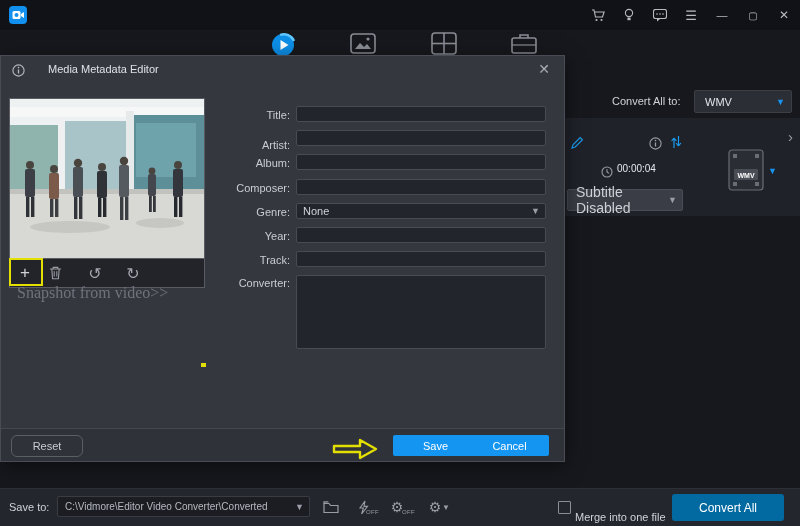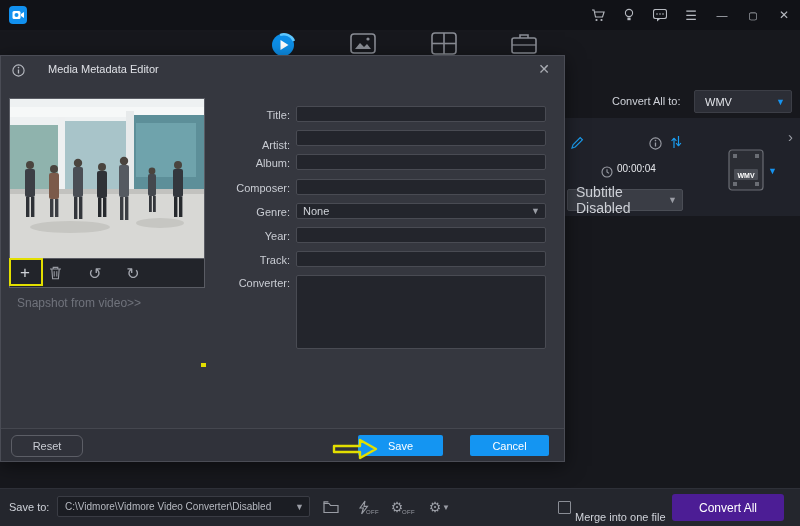--- a/index.html
+++ b/index.html
@@ -22,21 +22,21 @@
   .caret{color:#1694f0;font-size:9px;margin-left:auto;margin-right:6px;}
   .caret-grey{color:#9a9da5;font-size:9px;margin-left:auto;margin-right:5px;}
   
   .dialog{position:absolute;left:0;top:55px;width:565px;height:407px;background:#35373f;
           border:1px solid #4a4c55;box-sizing:border-box;box-shadow:0 4px 18px rgba(0,0,0,.5);}
   .dlg-title{position:absolute;left:30px;top:7px;font-size:11px;color:#dfe1e6;padding-left:17px;}
   .dlg-close{position:absolute;right:14px;top:5px;font-size:14px;color:#a9acb3;cursor:pointer;}
   .thumb-wrap{position:absolute;left:8px;top:42px;width:196px;height:190px;border:1px solid #5a5c64;box-sizing:border-box;background:#22242a;}
   .thumb-tools{position:absolute;left:0;bottom:0;width:100%;height:29px;border-top:1px solid #5a5c64;display:flex;align-items:center;box-sizing:border-box;}
   .tool-btn{width:30px;height:24px;display:flex;align-items:center;justify-content:center;color:#a3a6ae;font-size:15px;cursor:pointer;}
-  .snap-link{position:absolute;left:16px;top:240px;font-size:12px;color:#70737c;}
+  .snap-link{position:absolute;left:16px;top:228px;font-size:16px;color:#70737c;font-family:Liberation Serif, serif;}
   .frow-label{position:absolute;left:199px;width:90px;text-align:right;font-size:11px;color:#c9ccd3;}
   .txt{position:absolute;left:295px;width:250px;height:16px;background:#23252c;border:1px solid #494b53;
        border-radius:2px;color:#d5d8de;font-size:11px;padding:0 5px;box-sizing:border-box;outline:none;}
   .sel{position:absolute;left:295px;width:250px;height:16px;background:#23252c;border:1px solid #494b53;
        border-radius:2px;display:flex;align-items:center;font-size:11px;color:#cfd2d8;padding-left:6px;box-sizing:border-box;cursor:pointer;}
   .ta{position:absolute;left:295px;top:219px;width:250px;height:74px;background:#23252c;border:1px solid #494b53;
       border-radius:2px;color:#d5d8de;font-size:11px;resize:none;box-sizing:border-box;outline:none;}
   .dlg-footer{position:absolute;left:0;bottom:0;width:100%;height:33px;background:#30323a;border-top:1px solid #45474f;box-sizing:border-box;}
   .btn-ghost{position:absolute;left:10px;top:6px;width:70px;height:20px;border:1px solid #5c5e66;border-radius:6px;
              background:transparent;color:#c9ccd3;font-size:11px;display:flex;align-items:center;justify-content:center;cursor:pointer;}
@@ -47,21 +47,21 @@
   .ann-dot{position:absolute;left:200px;top:307px;width:5px;height:4px;background:#e3df00;pointer-events:none;}
   .ann-arrow{position:absolute;left:331px;top:382px;pointer-events:none;}
   
   .bottombar{position:absolute;left:0;bottom:0;width:800px;height:38px;background:#24262d;border-top:1px solid #2e3038;box-sizing:border-box;}
   .path-box{position:absolute;left:57px;top:7px;width:253px;height:21px;background:#1b1d23;border:1px solid #3a3c44;
             border-radius:2px;display:flex;align-items:center;box-sizing:border-box;}
   .path-txt{font-size:10px;color:#b6b9c0;padding-left:7px;white-space:nowrap;overflow:hidden;flex:1;}
   .bb-ic{position:absolute;top:8px;width:22px;height:20px;display:flex;align-items:center;justify-content:center;color:#9a9da5;cursor:pointer;}
   .off-badge{position:absolute;font-size:6px;color:#9a9da5;letter-spacing:.3px;}
   .chk{position:absolute;left:558px;top:12px;width:11px;height:11px;border:1px solid #8a8d95;border-radius:1px;background:transparent;cursor:pointer;}
-  .convert-btn{position:absolute;right:16px;top:5px;width:112px;height:27px;background:#4c1d95;border-radius:3px;
+  .convert-btn{position:absolute;right:16px;top:5px;width:112px;height:27px;background:#0369a1;border-radius:3px;
                color:#fff;font-size:12px;display:flex;align-items:center;justify-content:center;cursor:pointer;}
 </style>
 </head>
 <body>
 
 <div class="window">
 
   <div class="titlebar">
     <div class="app-icon">
       <svg width="12" height="12" viewBox="0 0 12 12">
@@ -278,38 +278,38 @@
     <input class="txt" style="top: 171px;" value="">
 
     <span class="frow-label" style="top:198px;">Track:</span>
     <input class="txt" style="top: 195px;" value="">
 
     <span class="frow-label" style="top:221px;">Converter:</span>
     <textarea class="ta" style=""></textarea>
 
     <div class="dlg-footer">
       <div class="btn-ghost">Reset</div>
-      <div class="btn-blue" style="left:357px;width:85px;">Save</div>
+      <div class="btn-blue" style="left:392px;width:85px;">Save</div>
       <div class="btn-blue" style="left:469px;width:79px;">Cancel</div>
     </div>
 
     <div class="ann-box"></div>
     <div class="ann-dot"></div>
     <span class="ann-arrow">
       <svg width="46" height="22" viewBox="0 0 46 22">
           <path d="M2 8h26V2l16 9-16 9v-6H2z" fill="none" stroke="#e3df00" stroke-width="2.4" stroke-linejoin="round"></path>
         </svg>
     </span>
   </div>
 
   <div class="bottombar">
     <span class="abs lbl" style="left:9px;top:12px;">Save to:</span>
 
     <div class="path-box">
-      <span class="path-txt">C:\Vidmore\Vidmore Video Converter\Disabled</span>
+      <span class="path-txt">C:\Vidmore\Editor Video Converter\Converted</span>
       <span class="caret-grey">▼</span>
     </div>
 
     <span class="bb-ic" style="left:320px;">
       <svg width="16" height="14" viewBox="0 0 16 14">
           <path d="M1 3.5h5l1.6 2H15v7H1z" fill="none" stroke="#9a9da5" stroke-width="1.2"></path>
           <path d="M1 3.5V1.8h4.4" fill="none" stroke="#9a9da5" stroke-width="1.2"></path>
         </svg>
     </span>
 

